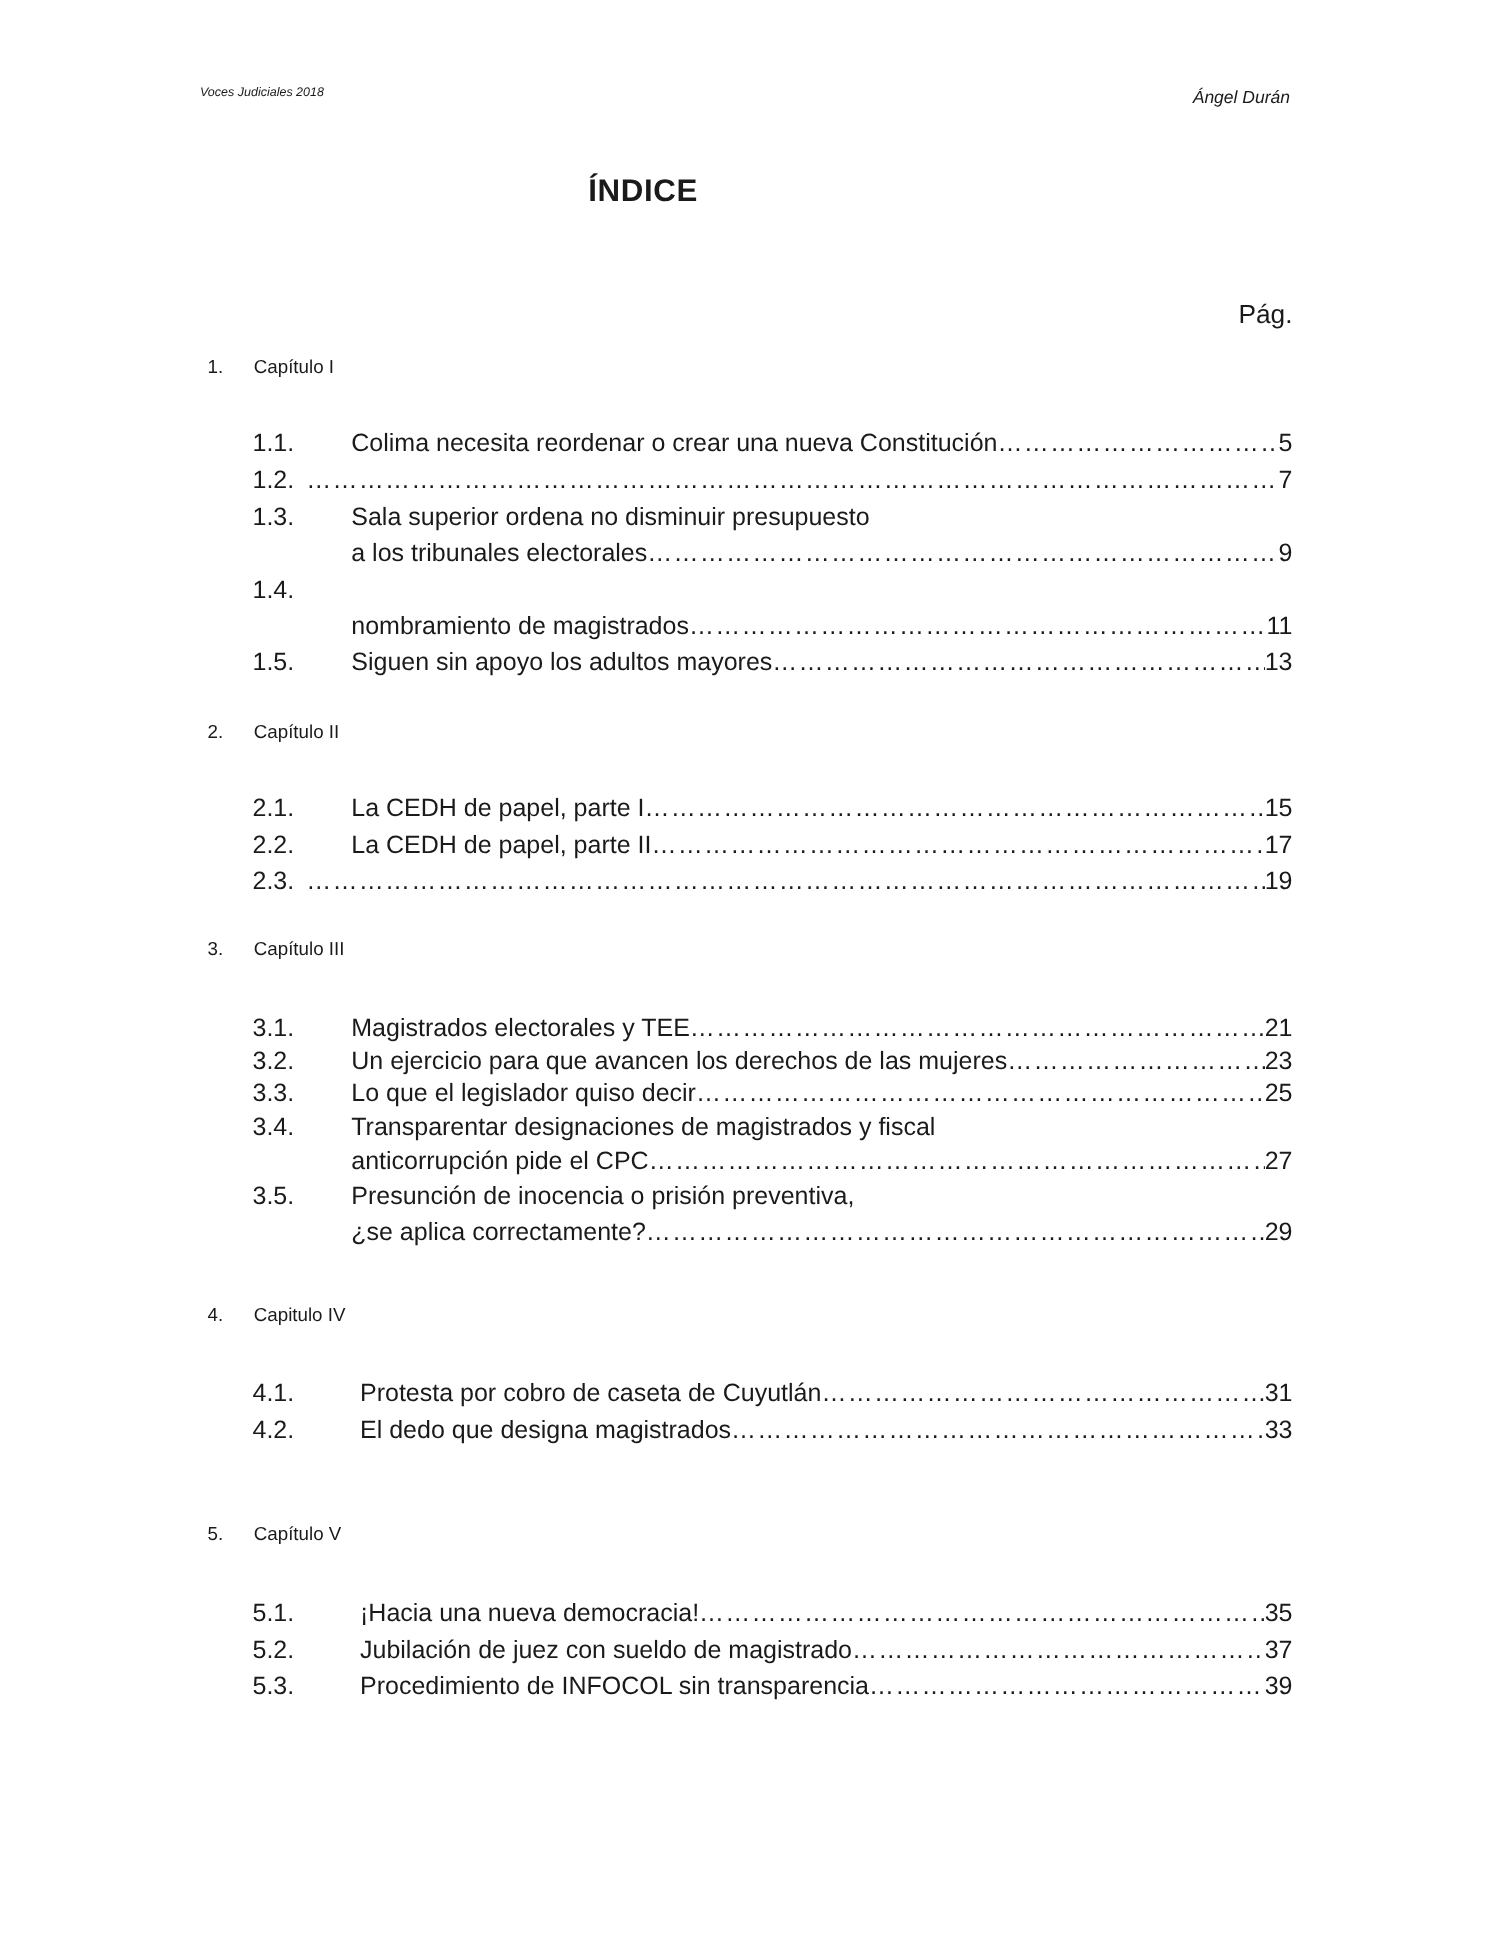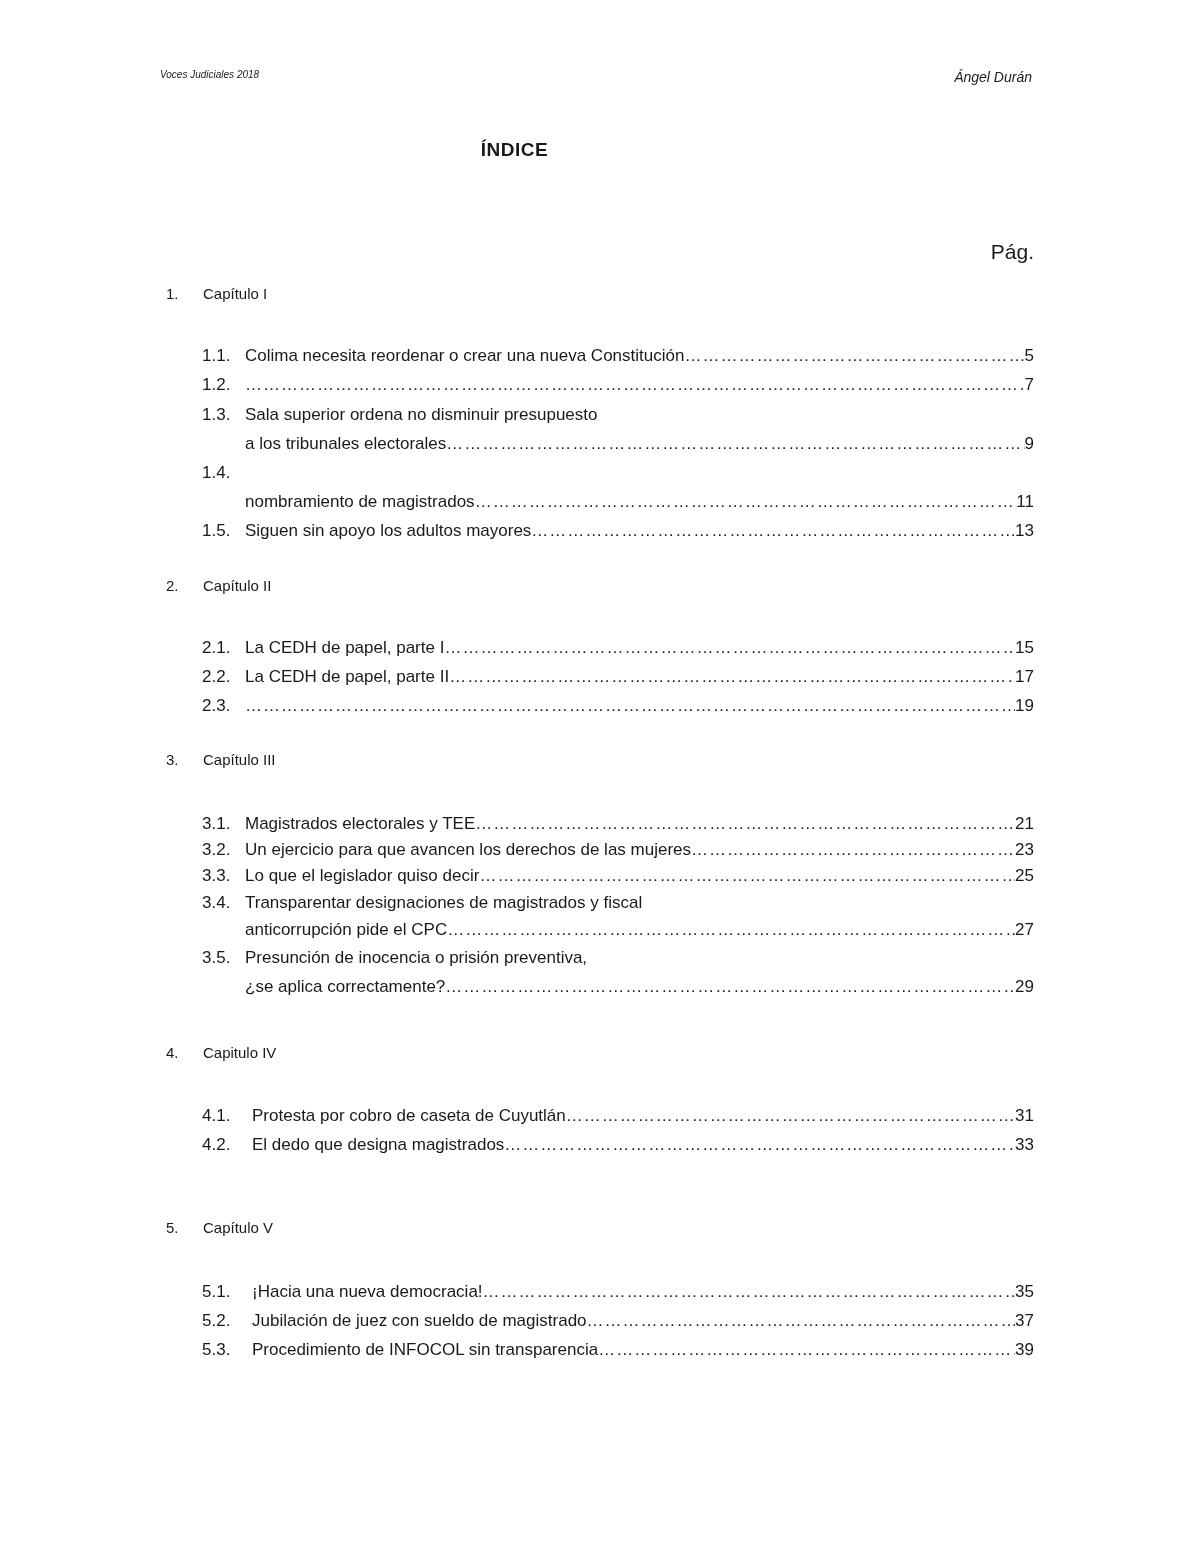--- a/index.html
+++ b/index.html
@@ -1,29 +1,29 @@
 <!DOCTYPE html>
 <html><head>
 <meta charset="utf-8">
 <style>
   html, body { margin: 0; padding: 0; background: #ffffff; }
   body { width: 1200px; height: 1553px; position: relative; overflow: hidden;
          font-family: "Liberation Sans", sans-serif; color: #1a1a1a; }
   .header-left { position: absolute; left: 160px; top: 69px; font-size: 10px; font-style: italic; }
   .header-right { position: absolute; right: 168px; top: 69px; font-size: 14px; font-style: italic; }
   .title { position: absolute; left: 0; width: 1029px; top: 139px; text-align: center;
-           font-size: 19px; font-weight: bold; letter-spacing: 0.5px; }
+           font-size: 25px; font-weight: bold; letter-spacing: 0.5px; }
   .pag { position: absolute; right: 166px; top: 240px; font-size: 21px; }
   .chapter { position: absolute; left: 166px; font-size: 15px; white-space: nowrap; }
   .chapter .num { display: inline-block; width: 37px; }
-  .entry { position: absolute; left: 202px; width: 832px; font-size: 17px; line-height: 29px; white-space: nowrap; }
+  .entry { position: absolute; left: 202px; width: 832px; font-size: 20px; line-height: 29px; white-space: nowrap; }
   .entry .line { display: flex; align-items: baseline; }
   .entry .num { display: inline-block; width: 43px; flex: none; }
   .entry.wide .num { width: 50px; }
-  .entry .txt { flex: none; }
+  .entry .txt { flex: none; margin-left: 36px; }
   .entry .dots { flex: 1 1 auto; overflow: hidden; white-space: nowrap; color: #1a1a1a; letter-spacing: 1px; }
   .entry .dots::after { content: "…………………………………………………………………………………………………………………………………………"; }
   .entry .pg { flex: none; }
   .entry .cont { padding-left: 43px; }
 </style>
 </head>
 <body>
 
 <div class="header-left">Voces Judiciales 2018</div>
 <div class="header-right">Ángel Durán</div>

